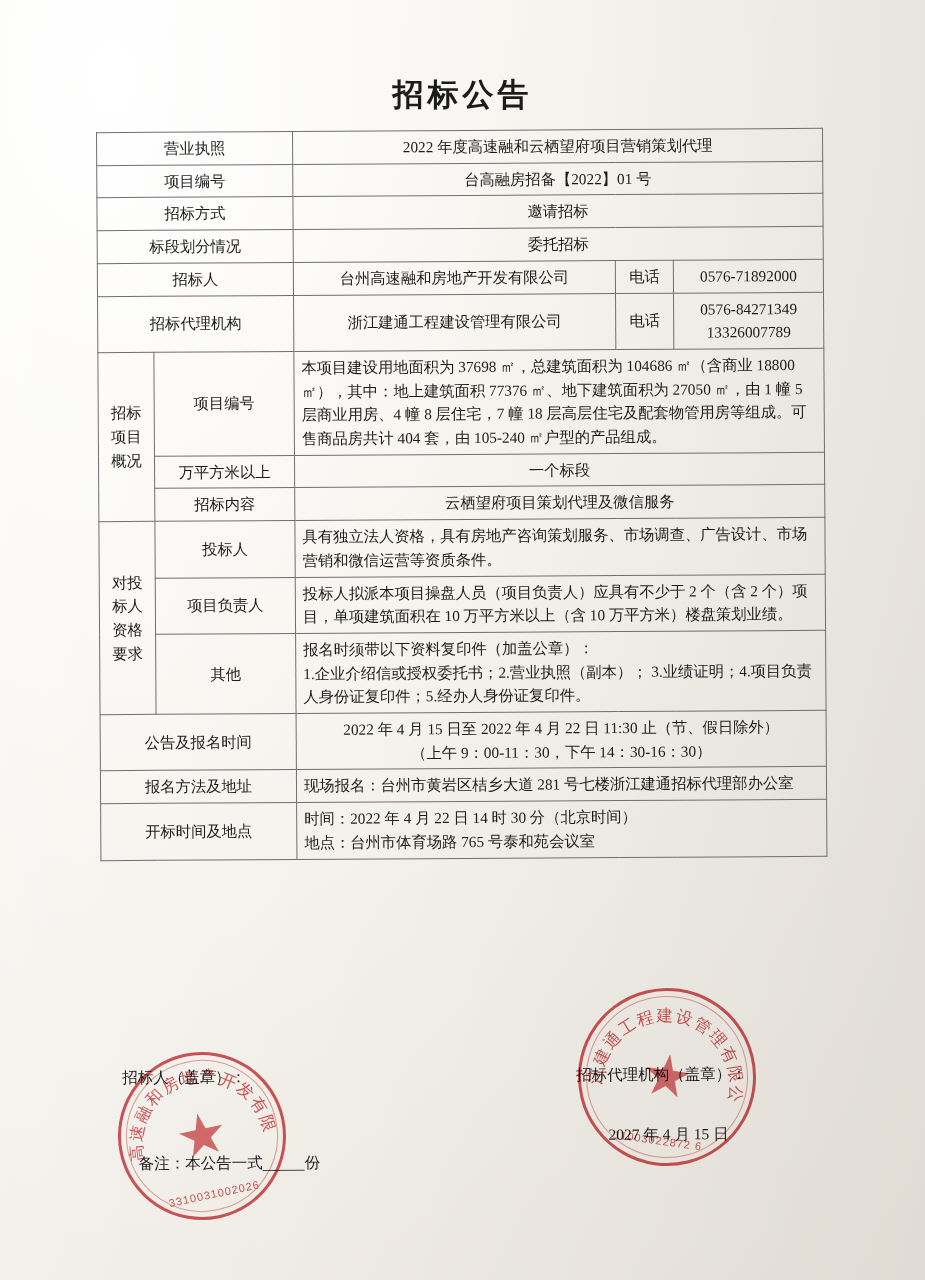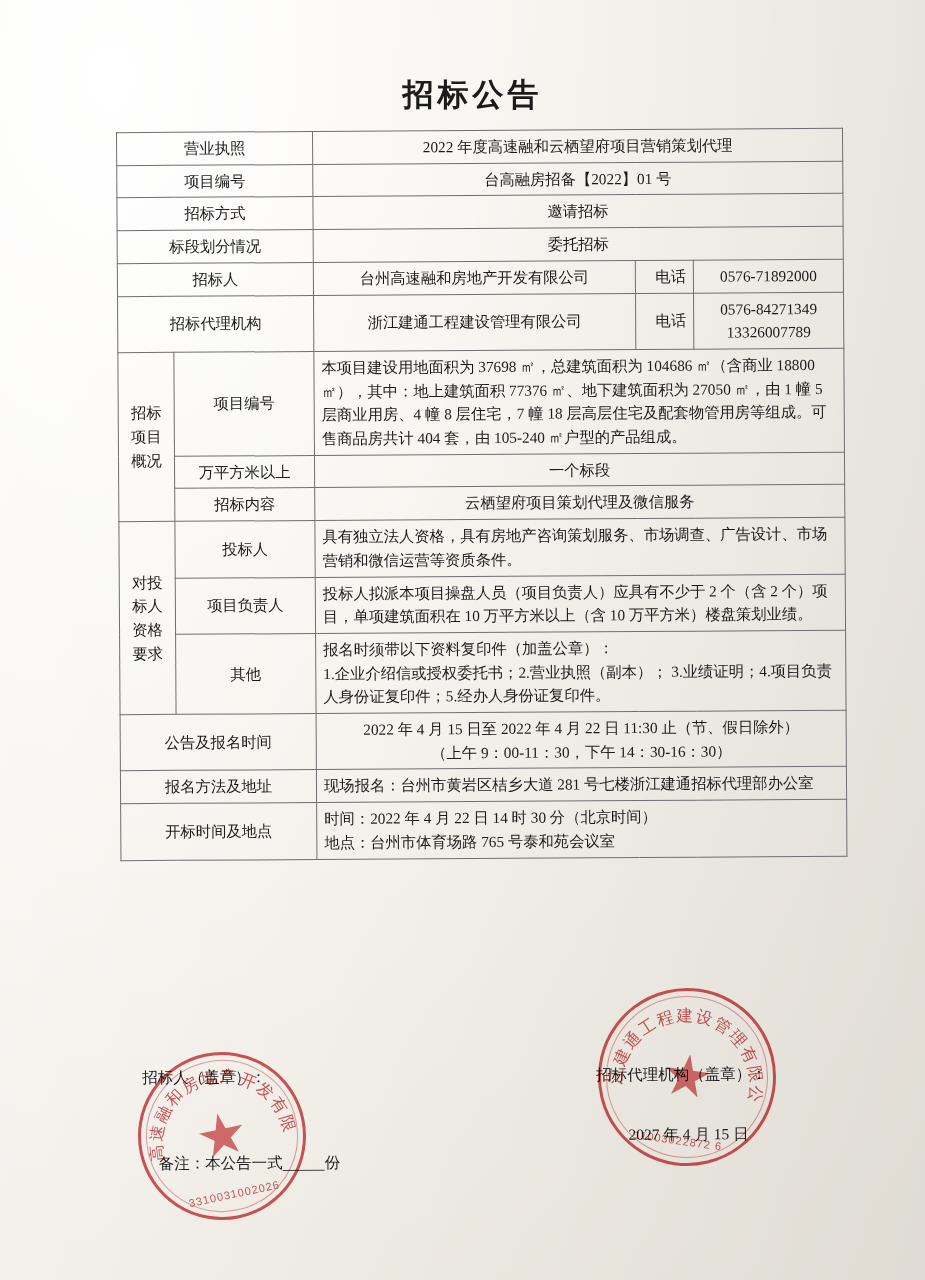--- a/index.html
+++ b/index.html
@@ -26,21 +26,20 @@
     content: "";
     position: absolute;
     inset: 0;
     background: linear-gradient(100deg, rgba(255,255,255,0.45) 0%, rgba(255,255,255,0) 42%, rgba(0,0,0,0.045) 100%);
     pointer-events: none;
   }
   .page {
     position: absolute;
     inset: 0;
     padding: 0;
-    margin-left: 20px;
   }
   .doc-title {
     position: absolute;
     top: 74px;
     left: 0;
     right: 0;
     text-align: center;
     font-size: 31px;
     font-weight: bold;
     letter-spacing: 4px;
@@ -72,21 +71,21 @@
     font-size: 15.3px;
     width: 56px;
     line-height: 1.5;
   }
   .body-cell {
     text-align: left;
     padding: 6px 9px;
     line-height: 1.62;
   }
   .tel-lbl {
-    text-align: right;
+    text-align: center;
     width: 58px;
   }
   .tel-val {
     text-align: center;
     width: 150px;
     line-height: 1.45;
   }
   .sig-area {
     position: absolute;
     left: 96px;

